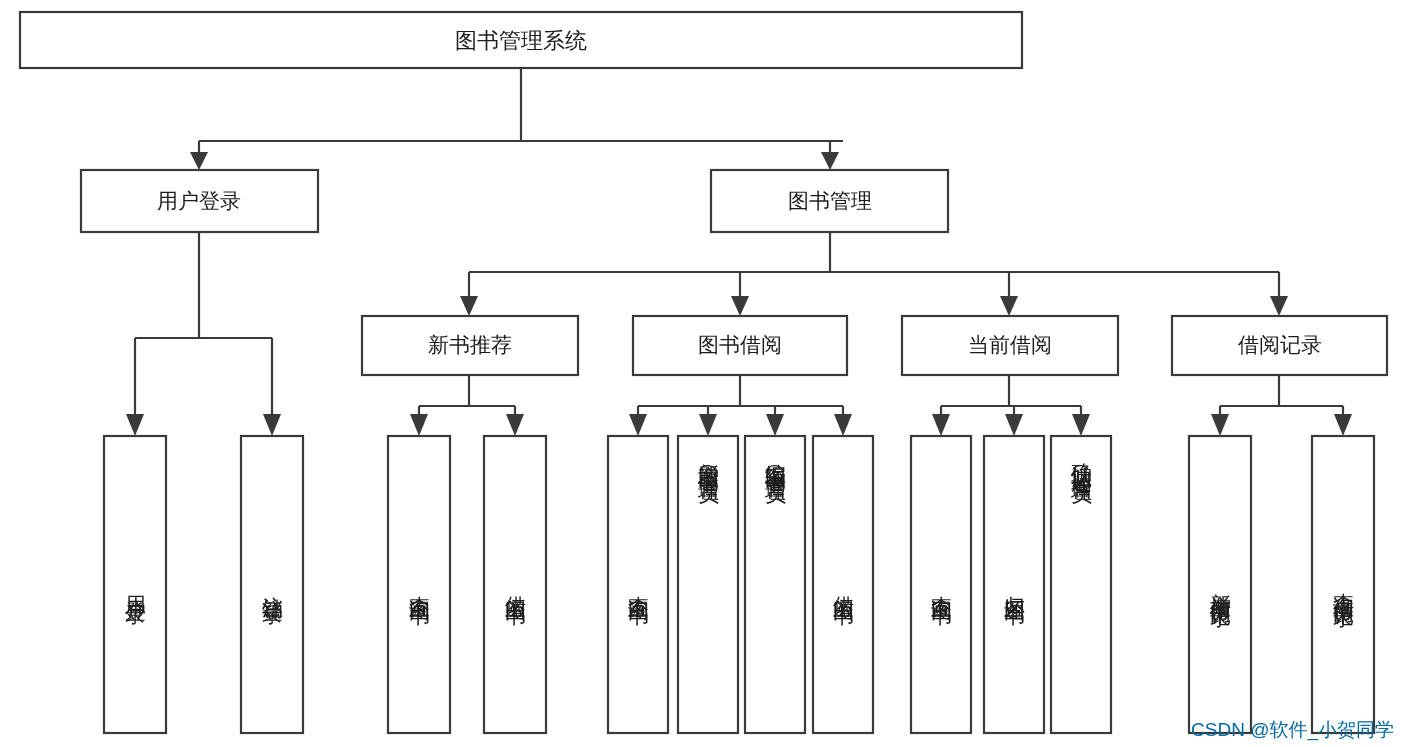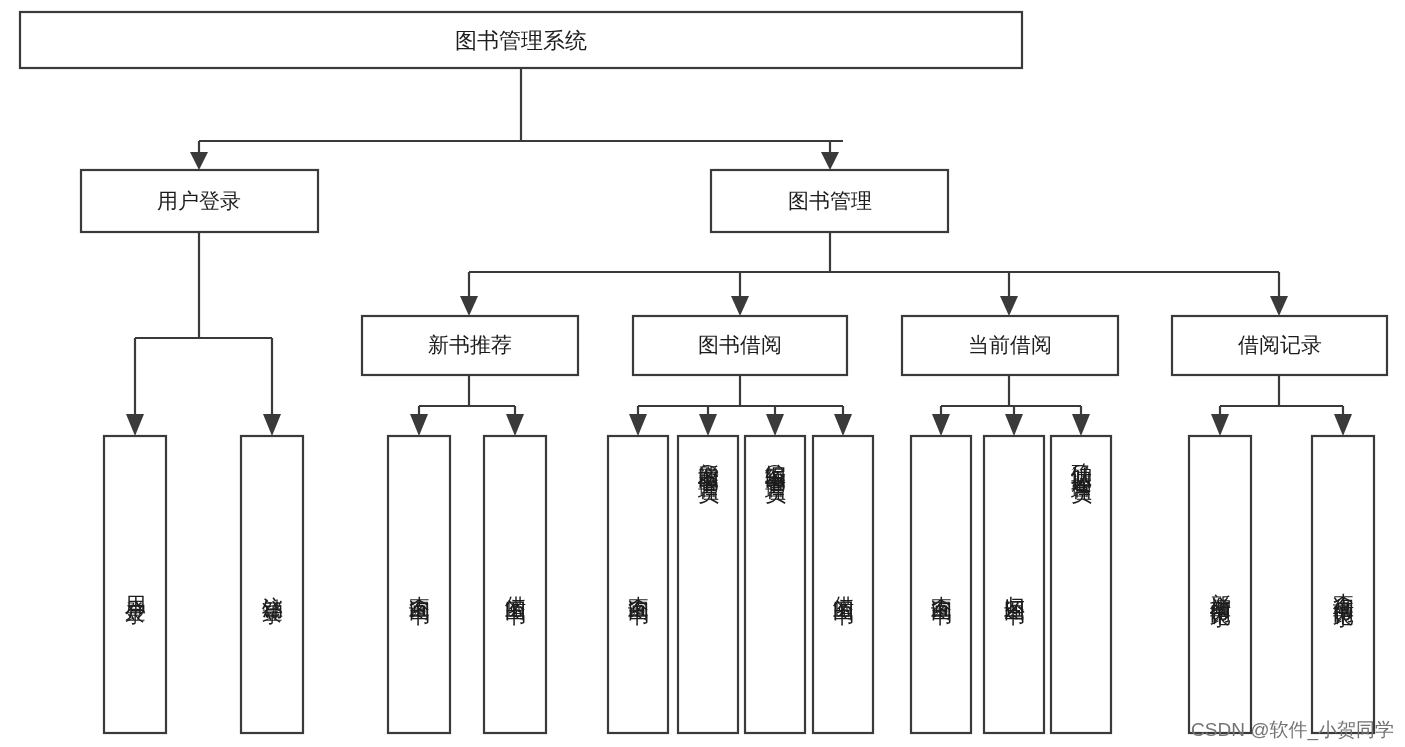--- a/index.html
+++ b/index.html
@@ -70,21 +70,21 @@
     white-space: nowrap;
     pointer-events: none;
     user-select: none;
   }
   .watermark {
     position: absolute;
     right: 8px;
     bottom: 4px;
     font-family: "Liberation Sans", "DejaVu Sans", sans-serif;
     font-size: 19px;
-    color: #737373;
+    color: #0369a1;
     white-space: nowrap;
     user-select: none;
   }
 </style>
 </head>
 <body>
 
 <div id="diagram-root">
 
   <svg class="diagram-canvas" viewBox="0 0 1405 747" xmlns="http://www.w3.org/2000/svg">

